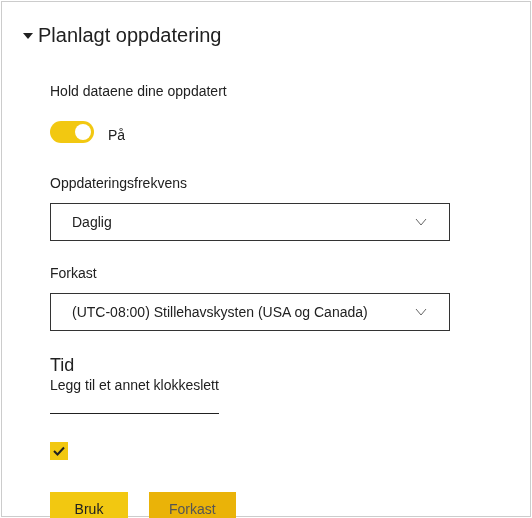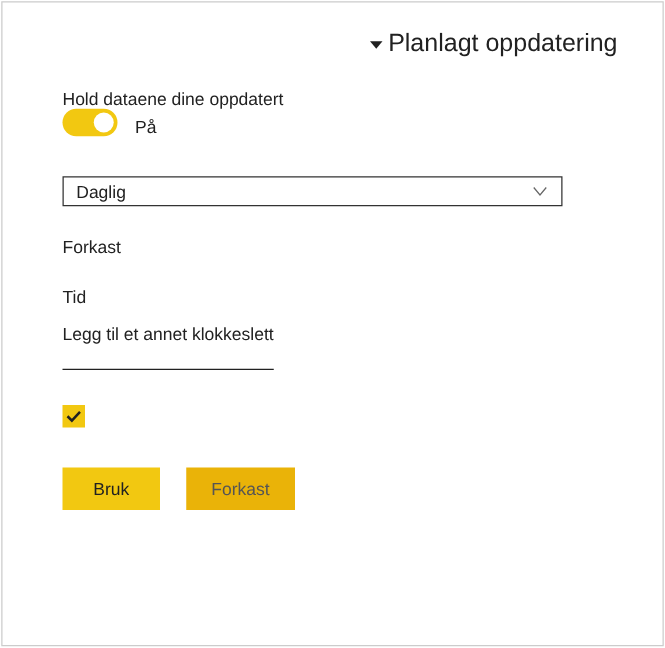--- a/index.html
+++ b/index.html
@@ -14,35 +14,34 @@
     border: 1px solid #ccc;
     width: 530px;
     height: 516px;
     margin: 1px;
     padding: 22px 36px 20px 18px;
   }
   .section-header {
     display: flex;
     align-items: center;
     gap: 4px;
-    margin-bottom: 24px;
+    margin-bottom: 36px;
     margin-left: 2px;
-    justify-content: flex-end;
   }
   .collapse-icon svg { display: block; }
   .section-title {
     font-size: 20px;
     font-weight: 400;
     color: #212121;
   }
   .content { padding-left: 30px; }
   .field-label {
     font-size: 14px;
     color: #212121;
-    margin-bottom: 0;
+    margin-bottom: 22px;
   }
   .toggle-row {
     display: flex;
     align-items: flex-end;
     gap: 14px;
     margin-bottom: 32px;
   }
   .toggle {
     width: 44px;
     height: 22px;
@@ -58,34 +57,34 @@
     border-radius: 50%;
     position: absolute;
     top: 3px;
     right: 3px;
   }
   .toggle-label { font-size: 14px; }
   .select-group { margin-bottom: 24px; }
   .select-label { font-size: 14px; margin-bottom: 12px; }
   .select {
     border: 1px solid #333;
-    height: 24px;
+    height: 38px;
     display: flex;
     align-items: center;
     justify-content: space-between;
-    padding: 0 10px;
+    padding: 0 21px;
     cursor: pointer;
     font-size: 14px;
     background: #fff;
   }
   .select.narrow { width: 400px; }
   .select.wide { width: 400px; }
   .chevron svg { display: block; }
   .time-group { margin-bottom: 28px; }
-  .time-label { font-size: 14px; margin-bottom: 14px; }
+  .time-label { font-size: 18px; }
   .add-time-link {
     font-size: 14px;
     color: #212121;
     border-bottom: 1px solid #212121;
     padding-bottom: 20px;
     cursor: pointer;
     display: inline-block;
   }
   .checkbox-row {
     display: flex;
@@ -135,32 +134,41 @@
 
     <div class="field-label">Hold dataene dine oppdatert</div>
     <div class="toggle-row">
       <div class="toggle">
         <div class="toggle-knob"></div>
       </div>
       <span class="toggle-label">På</span>
     </div>
 
     <div class="select-group">
+      <div class="select-label">Oppdateringsfrekvens</div>
       <div class="select narrow">
         <span>Daglig</span>
         <span class="chevron">
           <svg width="14" height="14" viewBox="0 0 14 14">
               <path d="M2 4 L7 10 L12 4" stroke="#666" stroke-width="1" fill="none"></path>
             </svg>
         </span>
       </div>
     </div>
 
     <div class="select-group">
       <div class="select-label">Forkast</div>
+      <div class="select wide">
+        <span>(UTC-08:00) Stillehavskysten (USA og Canada)</span>
+        <span class="chevron">
+          <svg width="14" height="14" viewBox="0 0 14 14">
+              <path d="M2 4 L7 10 L12 4" stroke="#666" stroke-width="1" fill="none"></path>
+            </svg>
+        </span>
+      </div>
     </div>
 
     <div class="time-group">
       <div class="time-label">Tid</div>
       <span class="add-time-link">Legg til et annet klokkeslett</span>
     </div>
 
     <div class="checkbox-row">
       <div class="checkbox">
         <svg width="14" height="14" viewBox="0 0 14 14">

